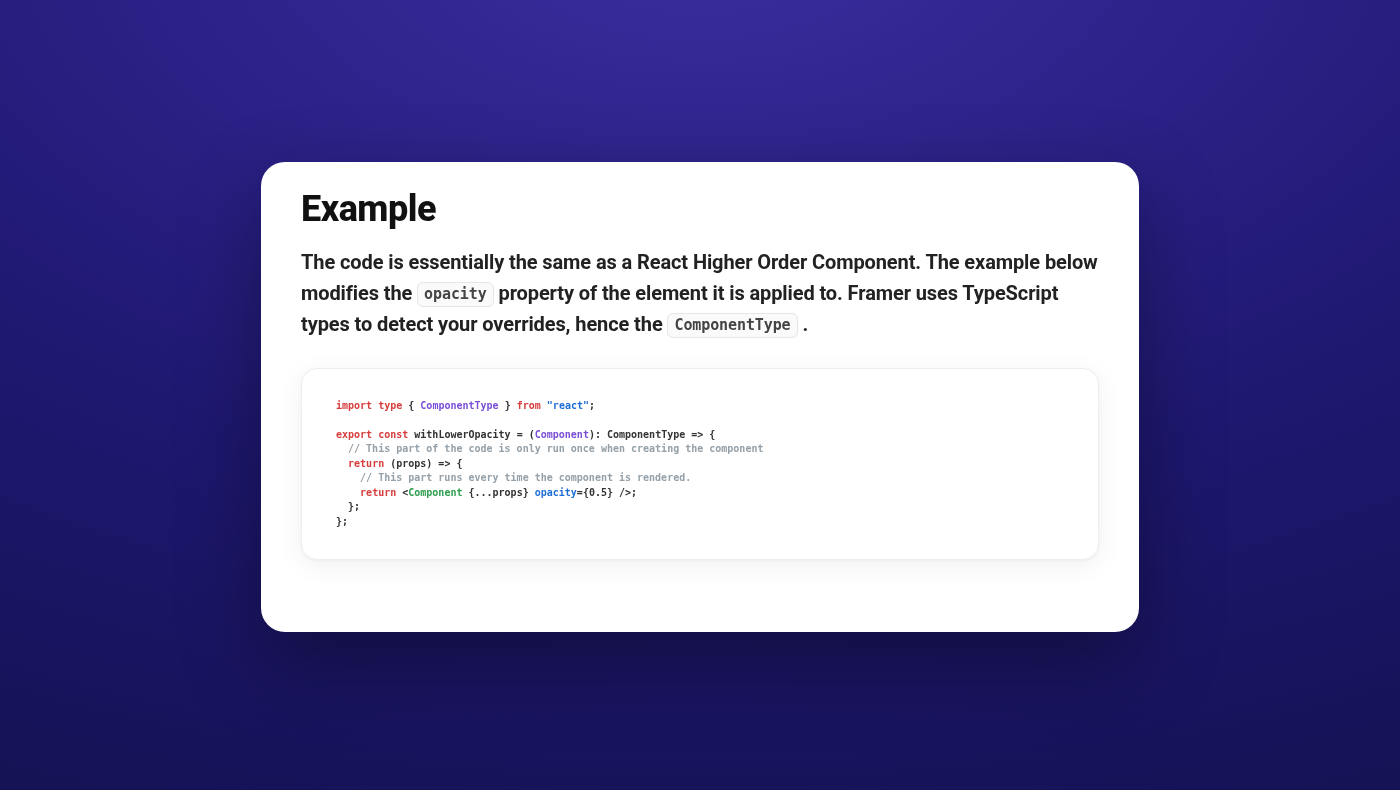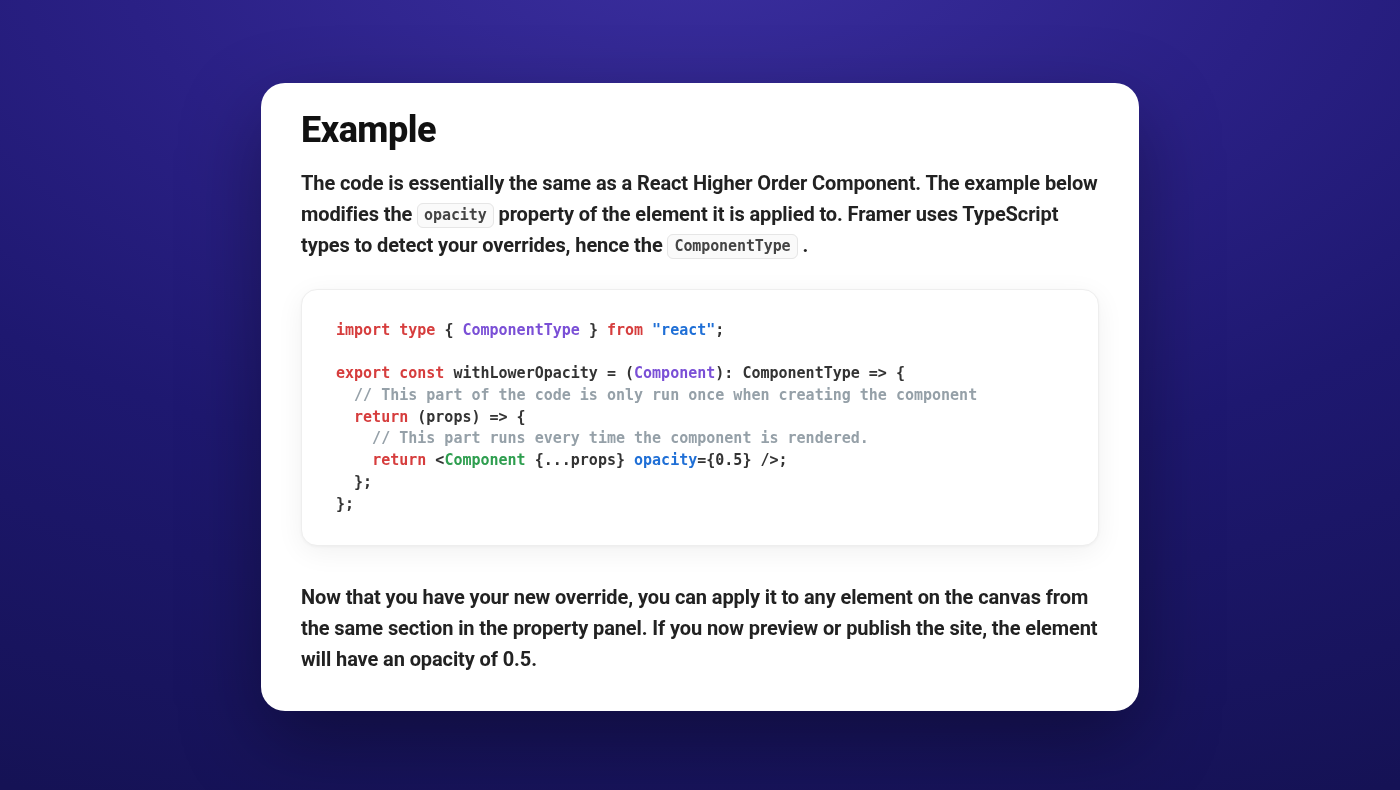--- a/index.html
+++ b/index.html
@@ -48,21 +48,21 @@
   .code-block {
     margin: 28px 0 36px 0;
     background: #ffffff;
     border: 1px solid #eeeeee;
     border-radius: 16px;
     padding: 30px 34px 30px 34px;
     box-shadow: 0 6px 28px rgba(0,0,0,0.06), 0 1px 3px rgba(0,0,0,0.04);
   }
   pre {
     font-family: ui-monospace, SFMono-Regular, Menlo, Consolas, monospace;
-    font-size: 15px;
+    font-size: 10px;
     line-height: 1.45;
     white-space: pre;
     color: #333;
     font-weight: 600;
   }
   .tok-kw     { color: #d63d3d; }  
   .tok-type   { color: #7a4fd6; }  
   .tok-str    { color: #1f6fd6; }  
   .tok-fn     { color: #333;   }   
   .tok-punct  { color: #333;   }
@@ -87,15 +87,14 @@
 
 <span class="tok-kw">export</span> <span class="tok-kw">const</span> <span class="tok-fn">withLowerOpacity</span><span class="tok-punct"> = (</span><span class="tok-type">Component</span><span class="tok-punct">): ComponentType =&gt; {</span>
 <span class="tok-comment">  // This part of the code is only run once when creating the component</span>
   <span class="tok-kw">return</span><span class="tok-punct"> (props) =&gt; {</span>
 <span class="tok-comment">    // This part runs every time the component is rendered.</span>
     <span class="tok-kw">return</span><span class="tok-punct"> &lt;</span><span class="tok-jsxtag">Component</span><span class="tok-brace"> {...props}</span><span class="tok-attr"> opacity</span><span class="tok-punct">={0.5}</span><span class="tok-punct"> /&gt;;</span>
 <span class="tok-punct">  };</span>
 <span class="tok-punct">};</span></pre>
   </div>
 
-  <p class="para">Now that you have your new override, you can apply it to any element on the canvas from the same section in the property panel. If you now preview or publish the site, the element will have an opacity of 0.5.</p>
 
 </div>
 
 </body></html>

